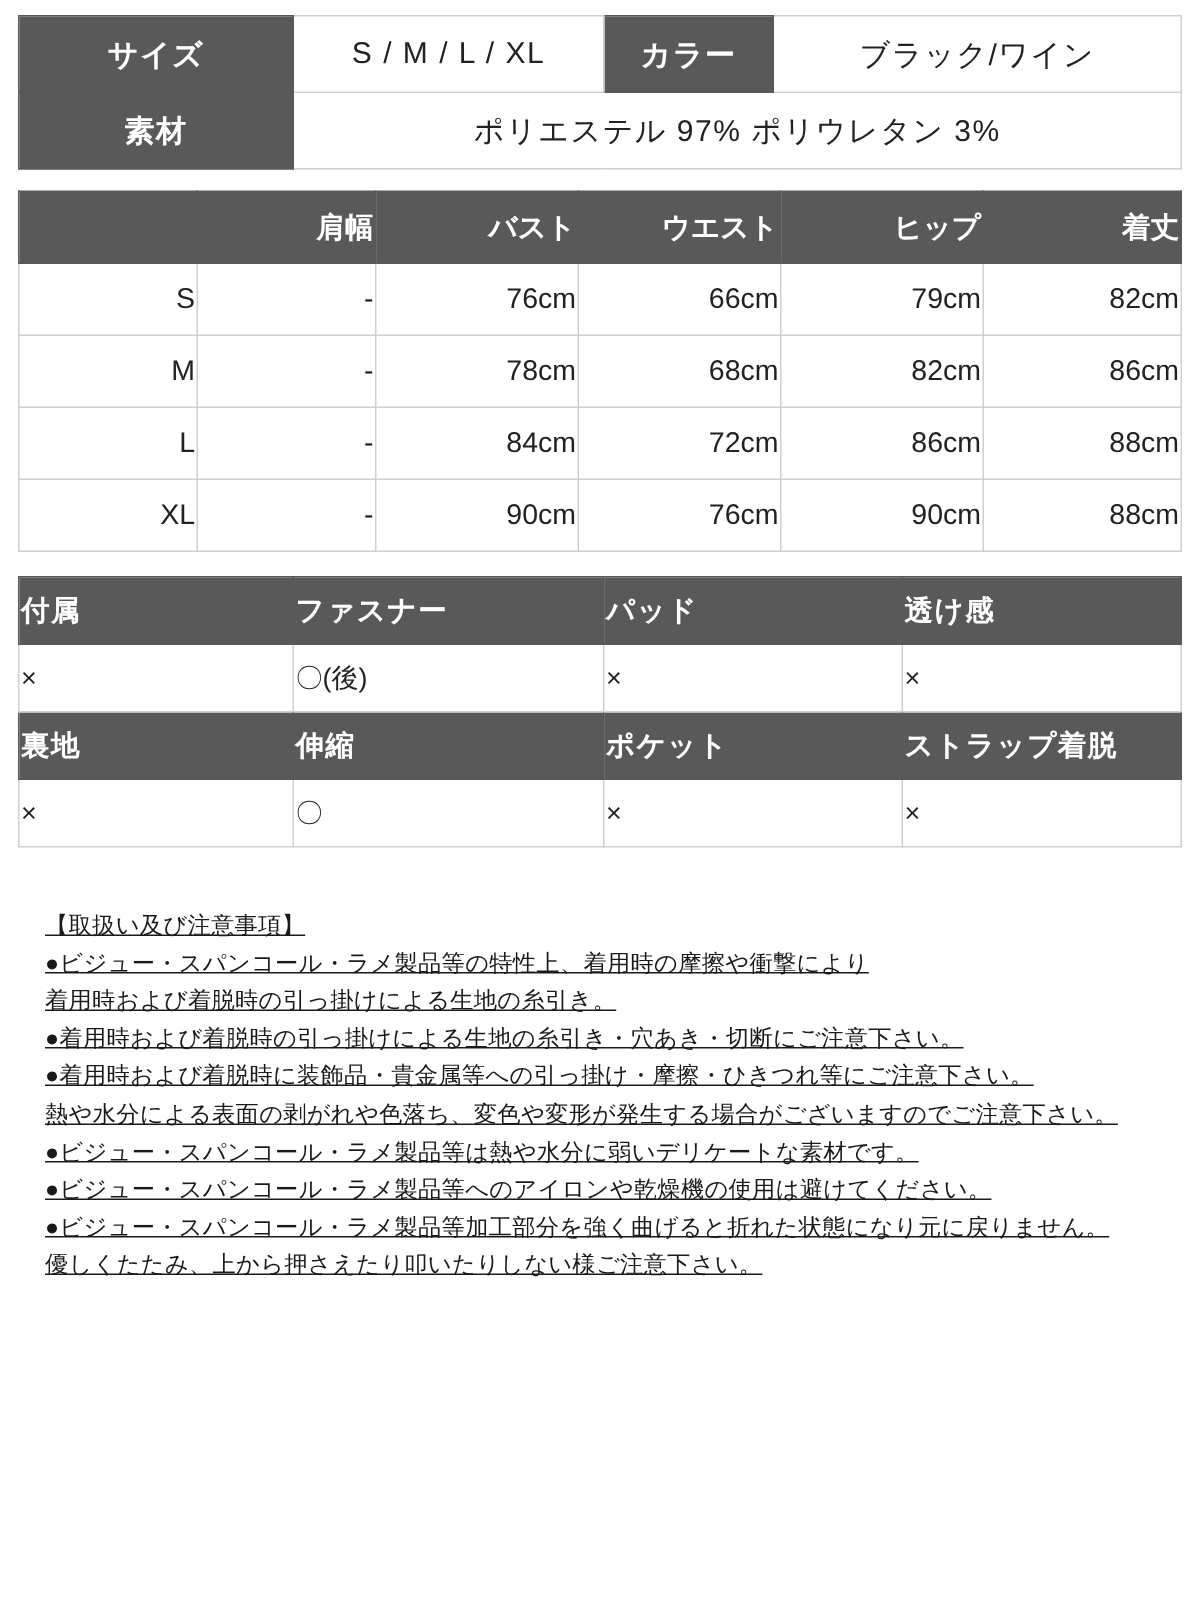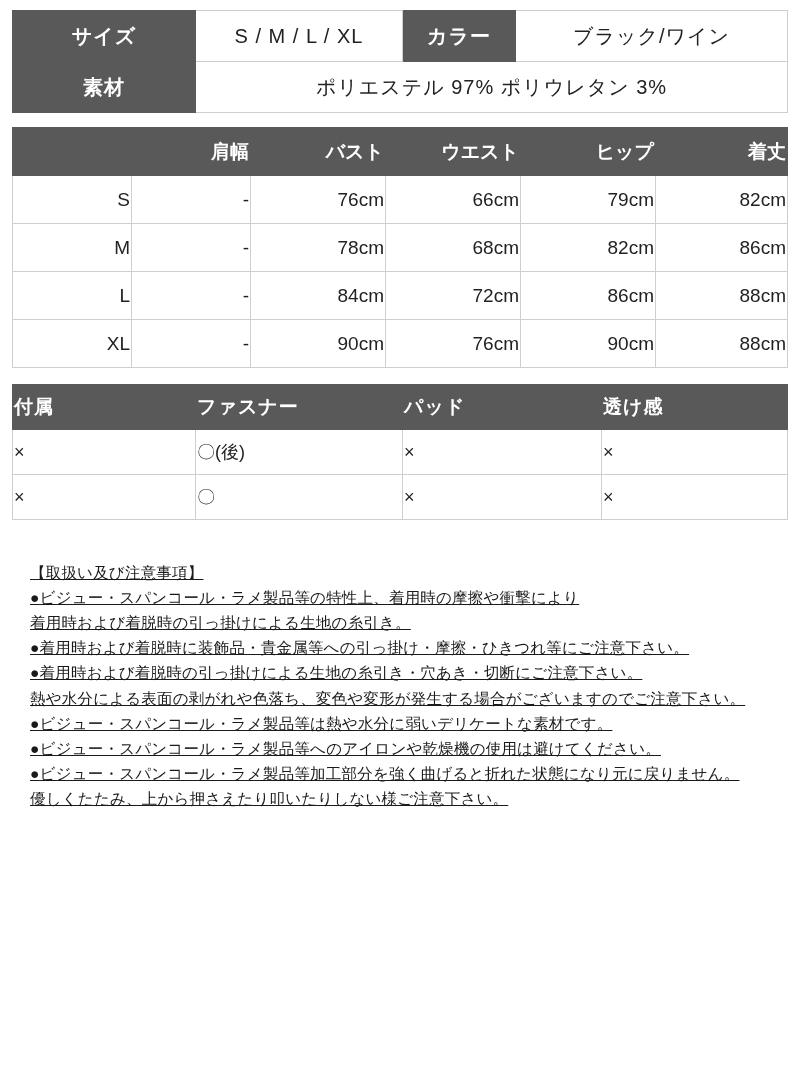--- a/index.html
+++ b/index.html
@@ -183,35 +183,41 @@
           <td class="fhead" style="width:196px;">パッド</td>
           <td class="fhead">透け感</td>
         </tr>
         <tr>
           <td class="fval">×</td>
           <td class="fval">〇(後)</td>
           <td class="fval">×</td>
           <td class="fval">×</td>
         </tr>
         <tr>
+          <td class="fhead">裏地</td>
+          <td class="fhead">伸縮</td>
+          <td class="fhead">ポケット</td>
+          <td class="fhead">ストラップ着脱</td>
+        </tr>
+        <tr>
           <td class="fval">×</td>
           <td class="fval">〇</td>
           <td class="fval">×</td>
           <td class="fval">×</td>
         </tr>
       </tbody>
     </table>
   </div>
 
   <div class="notes">
     <div class="line title">【取扱い及び注意事項】</div>
     <div class="line">●ビジュー・スパンコール・ラメ製品等の特性上、着用時の摩擦や衝撃により</div>
     <div class="line">着用時および着脱時の引っ掛けによる生地の糸引き。</div>
+    <div class="line">●着用時および着脱時の引っ掛けによる生地の糸引き・穴あき・切断にご注意下さい。</div>
     <div class="line">●着用時および着脱時に装飾品・貴金属等への引っ掛け・摩擦・ひきつれ等にご注意下さい。</div>
-    <div class="line">●着用時および着脱時の引っ掛けによる生地の糸引き・穴あき・切断にご注意下さい。</div>
     <div class="line">熱や水分による表面の剥がれや色落ち、変色や変形が発生する場合がございますのでご注意下さい。</div>
     <div class="line">●ビジュー・スパンコール・ラメ製品等は熱や水分に弱いデリケートな素材です。</div>
     <div class="line">●ビジュー・スパンコール・ラメ製品等へのアイロンや乾燥機の使用は避けてください。</div>
     <div class="line">●ビジュー・スパンコール・ラメ製品等加工部分を強く曲げると折れた状態になり元に戻りません。</div>
     <div class="line">優しくたたみ、上から押さえたり叩いたりしない様ご注意下さい。</div>
   </div>
 
 </div>
 
 </body></html>

